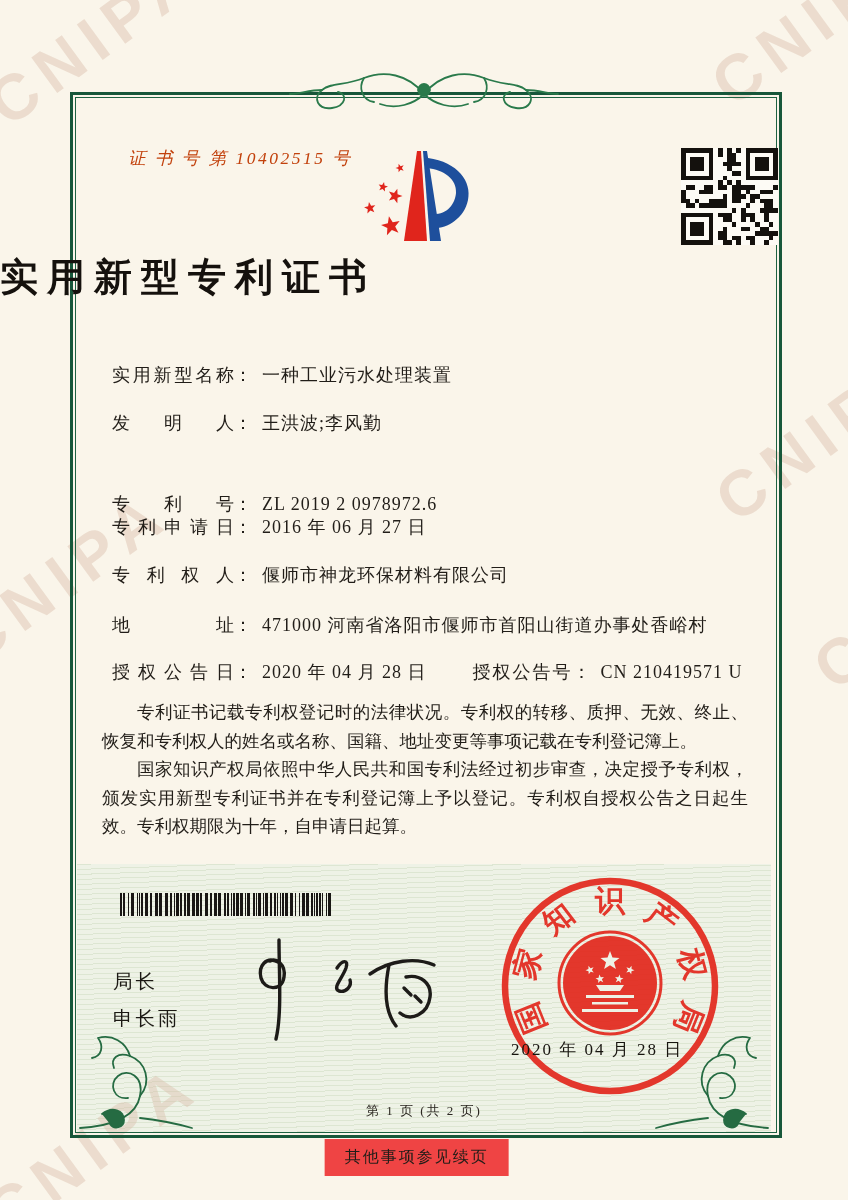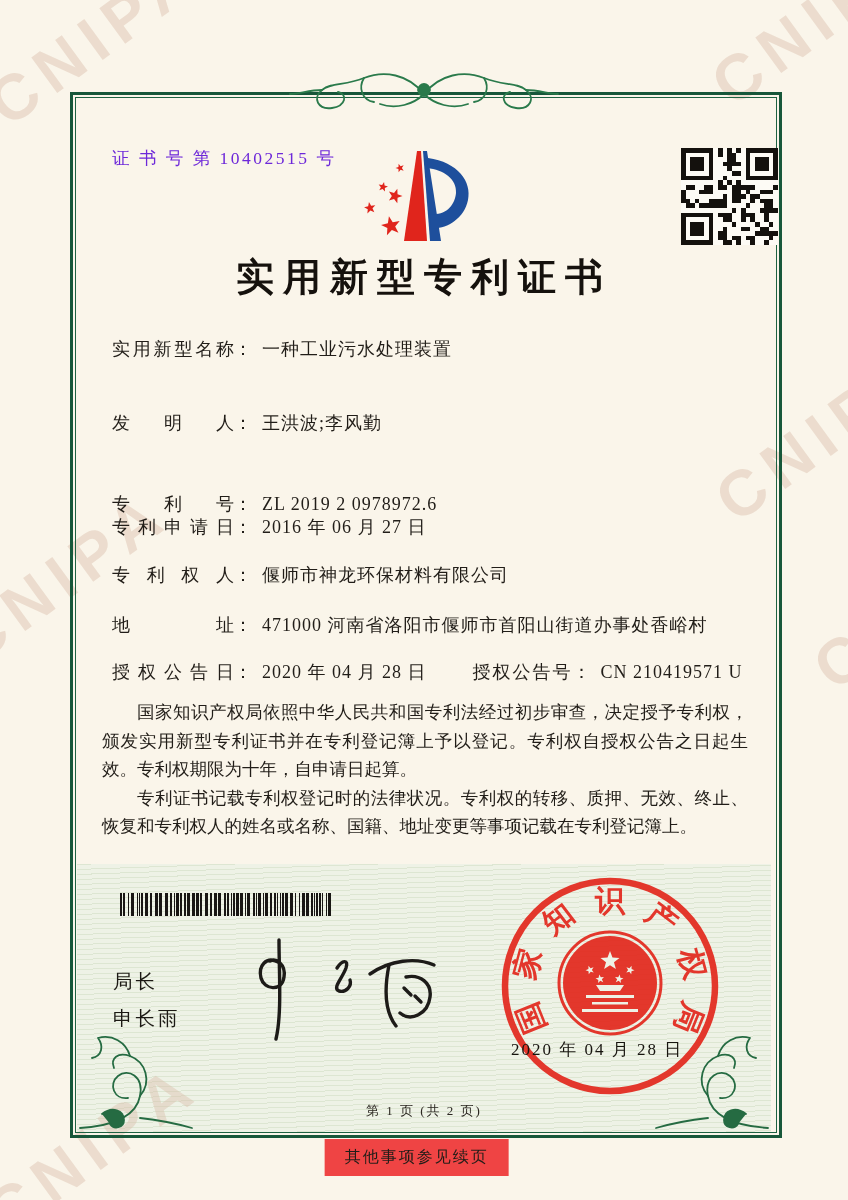--- a/index.html
+++ b/index.html
@@ -17,23 +17,23 @@
         background-image:repeating-linear-gradient(178deg,#dde6d2 0px,#dde6d2 1px,transparent 1px,transparent 5px);}
 
   
   #frame-outer{position:absolute;left:70px;top:92px;width:706px;height:1040px;
                border:3px solid #17573a;z-index:3;}
   #frame-inner{position:absolute;left:2px;top:2px;right:2px;bottom:2px;border:1px solid #1d6242;}
 
   .orn{position:absolute;z-index:4;}
 
   
-  #cert-no{position:absolute;left:112px;top:146px;font-size:17.5px;color:#6d28d9;
-           letter-spacing:2.5px;z-index:10;}
-  #title{position:absolute;left:0;top:252px;width:100%;text-align:center;font-size:38px;
+  #cert-no{position:absolute;left:128px;top:146px;font-size:17.5px;color:#c2410c;
+           letter-spacing:2.5px;z-index:10;font-style:italic;}
+  #title{position:absolute;left:0;top:252px;width:100%;text-align:left;font-size:38px;
          font-weight:bold;color:#15110d;letter-spacing:9px;z-index:10;}
 
   #logo{position:absolute;left:360px;top:148px;width:118px;height:100px;z-index:10;}
   #qr{position:absolute;left:681px;top:148px;width:97px;height:97px;z-index:10;}
 
   
   .frow{position:absolute;left:112px;width:640px;font-size:18px;color:#211d18;z-index:10;white-space:nowrap;}
   .flabel{display:inline-block;width:122px;text-align:justify;text-align-last:justify;vertical-align:bottom;}
   .fcolon{display:inline-block;margin-right:10px;}
   .fvalue{letter-spacing:1px;}
@@ -262,21 +262,21 @@
         <rect x="9" y="20" width="1" height="1"></rect>
         <rect x="10" y="20" width="1" height="1"></rect>
         <rect x="12" y="20" width="1" height="1"></rect>
         <rect x="15" y="20" width="1" height="1"></rect>
         <rect x="18" y="20" width="1" height="1"></rect>
       </g>
   </svg>
 
   <div id="title">实用新型专利证书</div>
 
-  <div class="frow" style="top:337px;">
+  <div class="frow" style="top:363px;">
     <span class="flabel">实用新型名称</span><span class="fcolon">：</span><span class="fvalue">一种工业污水处理装置</span>
   </div>
   <div class="frow" style="top:411px;">
     <span class="flabel">发明人</span><span class="fcolon">：</span><span class="fvalue">王洪波;李风勤</span>
   </div>
   <div class="frow" style="top:492px;">
     <span class="flabel">专利号</span><span class="fcolon">：</span><span class="fvalue">ZL 2019 2 0978972.6</span>
   </div>
   <div class="frow" style="top:515px;">
     <span class="flabel">专利申请日</span><span class="fcolon">：</span><span class="fvalue">2016 年 06 月 27 日</span>
@@ -285,22 +285,22 @@
     <span class="flabel">专利权人</span><span class="fcolon">：</span><span class="fvalue">偃师市神龙环保材料有限公司</span>
   </div>
   <div class="frow" style="top:613px;">
     <span class="flabel">地址</span><span class="fcolon">：</span><span class="fvalue">471000  河南省洛阳市偃师市首阳山街道办事处香峪村</span>
   </div>
   <div class="frow" style="top:660px;">
     <span class="flabel">授权公告日</span><span class="fcolon">：</span><span class="fvalue">2020 年 04 月 28 日</span><span class="fpair2"><span class="flabel2">授权公告号</span><span class="fcolon">：</span><span class="fvalue">CN 210419571 U</span></span>
   </div>
 
   <div id="body-text">
+    <p>专利证书记载专利权登记时的法律状况。专利权的转移、质押、无效、终止、恢复和专利权人的姓名或名称、国籍、地址变更等事项记载在专利登记簿上。</p>
     <p>国家知识产权局依照中华人民共和国专利法经过初步审查，决定授予专利权，颁发实用新型专利证书并在专利登记簿上予以登记。专利权自授权公告之日起生效。专利权期限为十年，自申请日起算。</p>
-    <p>专利证书记载专利权登记时的法律状况。专利权的转移、质押、无效、终止、恢复和专利权人的姓名或名称、国籍、地址变更等事项记载在专利登记簿上。</p>
   </div>
 
   <svg id="barcode" viewBox="0 0 218 23" preserveAspectRatio="none">
     <g id="barcode-bars" fill="#191714">
         <rect x="0" y="0" width="2" height="23"></rect>
         <rect x="3" y="0" width="2" height="23"></rect>
         <rect x="8" y="0" width="1" height="23"></rect>
         <rect x="11" y="0" width="3" height="23"></rect>
         <rect x="17" y="0" width="1" height="23"></rect>
         <rect x="19" y="0" width="1" height="23"></rect>

